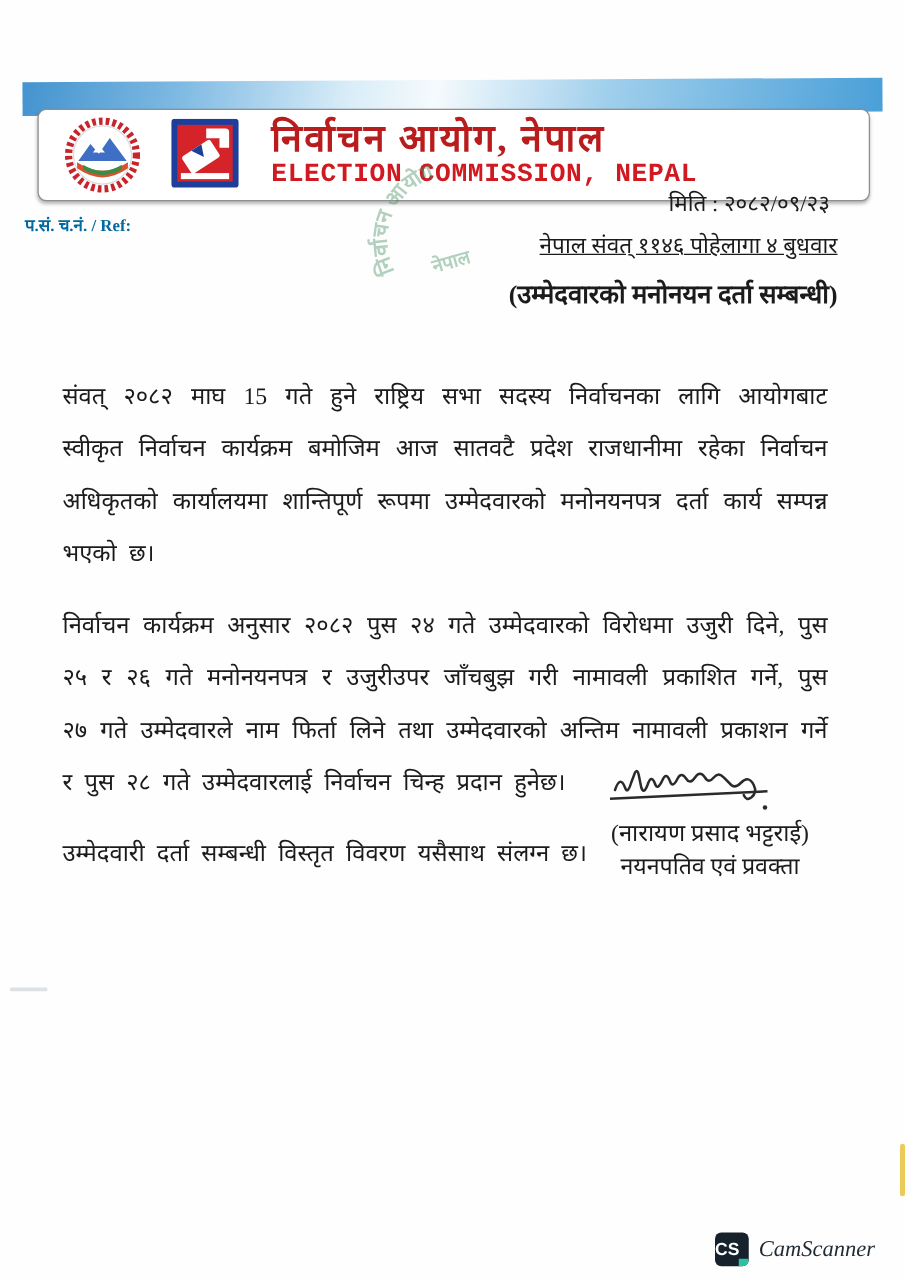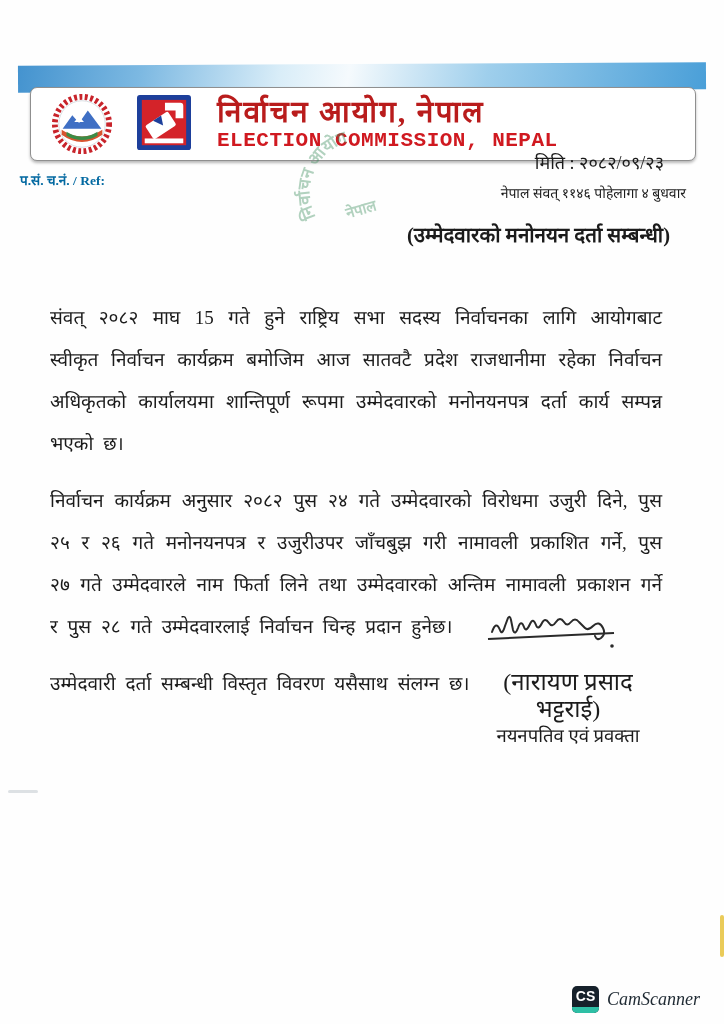--- a/index.html
+++ b/index.html
@@ -24,41 +24,41 @@
   .emblem{margin-left:20px;width:62px;height:62px;flex:0 0 auto;}
   .ec-logo{margin-left:24px;width:54px;height:58px;flex:0 0 auto;}
   .lh-titles{margin-left:26px;display:flex;flex-direction:column;}
   .org-np{font-size:30px;font-weight:bold;color:#b91c1c;letter-spacing:2px;line-height:34px;}
   .org-en{font-size:21px;font-weight:bold;color:#d01920;letter-spacing:.5px;line-height:24px;
           font-family:Liberation Mono, monospace;}
   .ref-label{
     position:absolute;left:20px;top:171px;color:#0369a1;font-weight:bold;font-size:13.5px;
   }
   .date-line{position:absolute;right:60px;top:150px;font-size:18px;}
-  .sambat-line{position:absolute;right:38px;top:183px;font-size:14px;}
+  .sambat-line{position:absolute;right:54px;top:183px;font-size:18px;text-decoration:underline;}
   
   .stamp{position:absolute;left:293px;top:128px;opacity:.4;pointer-events:none;}
   
   .title-wrap{position:absolute;left:50px;top:218px;width:620px;text-align:center;}
   .doc-title{font-size:27px;font-weight:bold;line-height:36px;}
   .doc-subtitle{font-size:20.5px;font-weight:bold;margin-top:2px;text-align:right;}
   
   .content{position:absolute;left:50px;top:297px;width:612px;font-size:19px;line-height:42px;}
   .content p{margin:0 0 15px 0;text-align:justify;word-spacing:5px;}
   .content p.no-just{text-align:left;}
   
   .sig-block{position:absolute;right:56px;top:606px;width:200px;text-align:center;}
   .sig-img{display:block;margin:0 auto;}
-  .sig-name{font-size:24px;line-height:27px;margin-top:17px;}
+  .sig-name{font-size:19px;line-height:27px;margin-top:2px;}
   .sig-post{font-size:18.5px;line-height:27px;}
   
   .cs-footer{position:absolute;right:24px;bottom:11px;display:flex;align-items:center;gap:8px;}
   .cs-icon{
     width:27px;height:27px;border-radius:5px;background:#16212b;overflow:hidden;
-    display:flex;flex-direction:column;align-items:center;justify-content:flex-start;text-align:right;
+    display:flex;align-items:center;justify-content:flex-start;text-align:right;
   }
   .cs-letters{color:#fff;font-weight:bold;font-size:14px;line-height:21px;
     font-family:"Liberation Sans","DejaVu Sans",sans-serif;}
   .cs-teal{width:100%;height:6px;background:#2ebfa5;margin-top:auto;}
   .cs-text{font-size:18px;color:#1f2a33;font-style:italic;}
   
   .yellow-sliver{position:absolute;right:0;top:915px;width:4px;height:42px;background:#e6c23c;opacity:.85;border-radius:2px;}
   .smudge{position:absolute;left:8px;top:790px;width:30px;height:3px;background:#cfd4d8;opacity:.7;border-radius:2px;}
 </style>
 </head>

